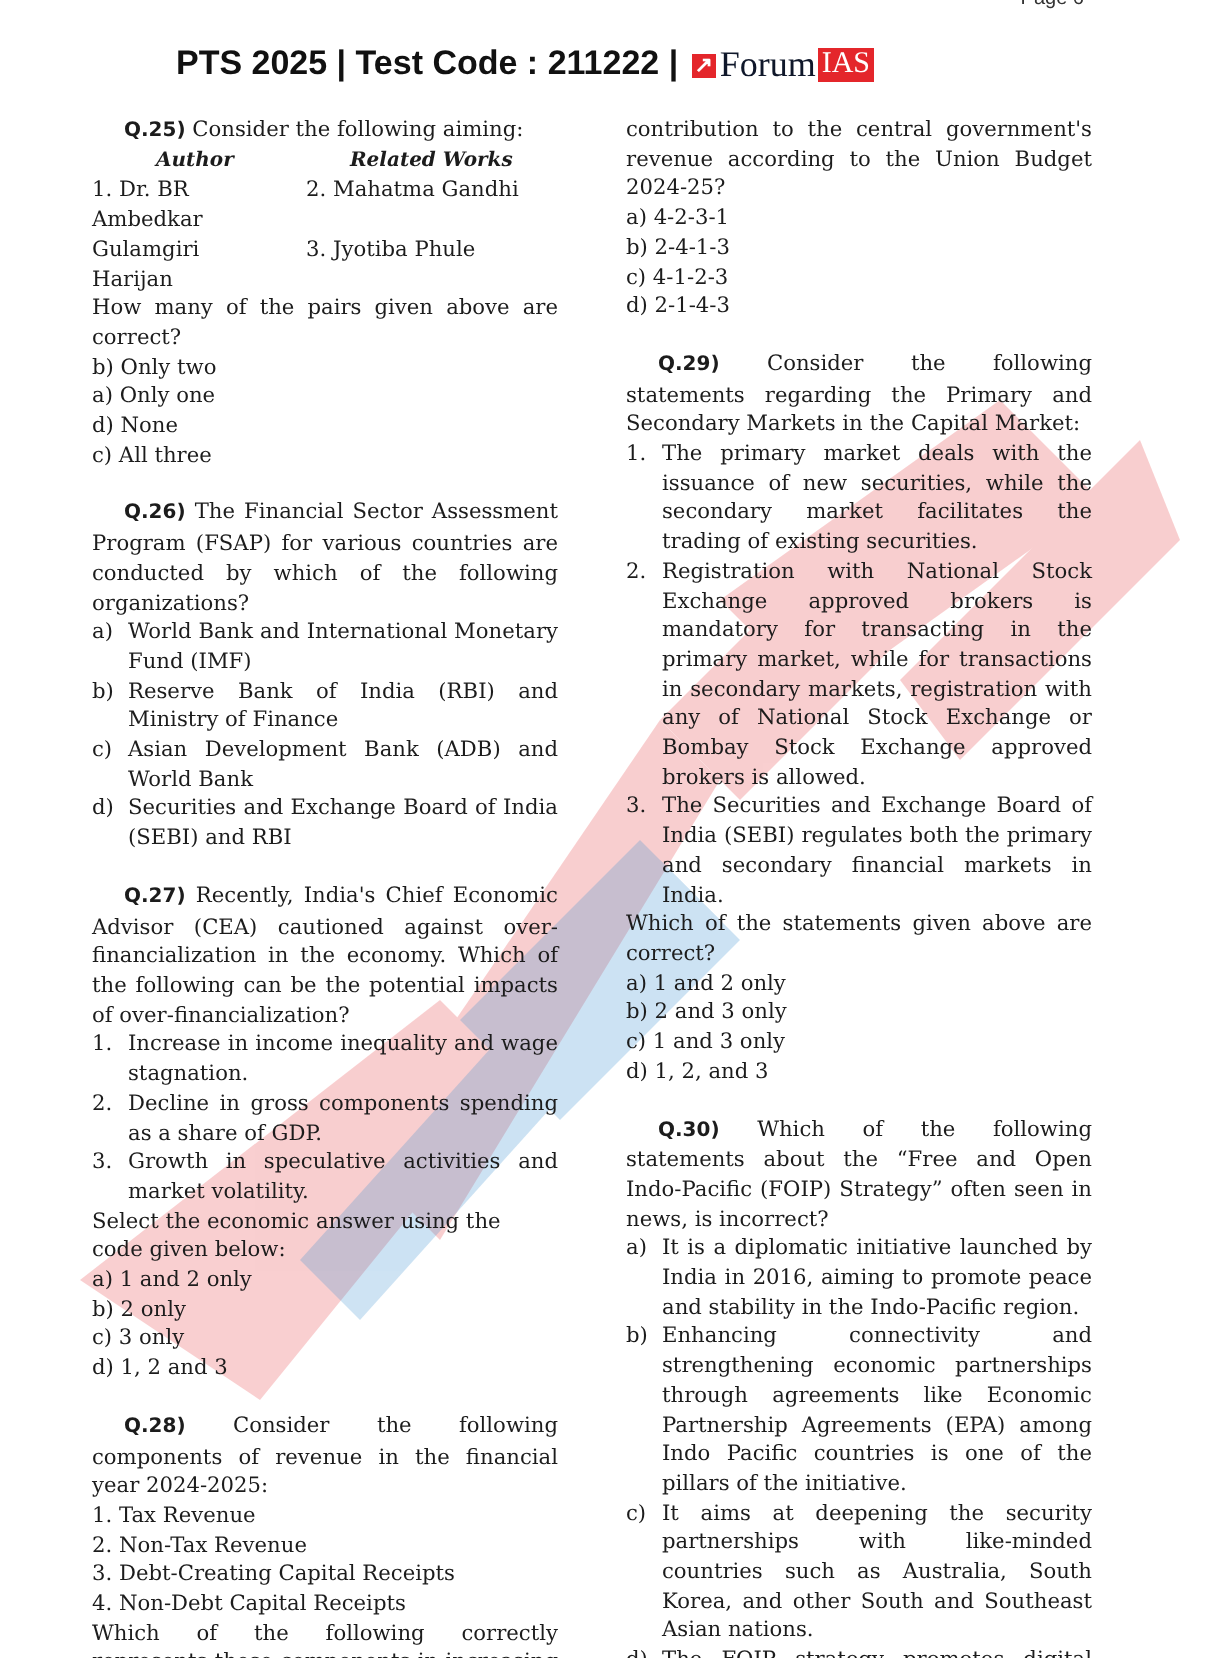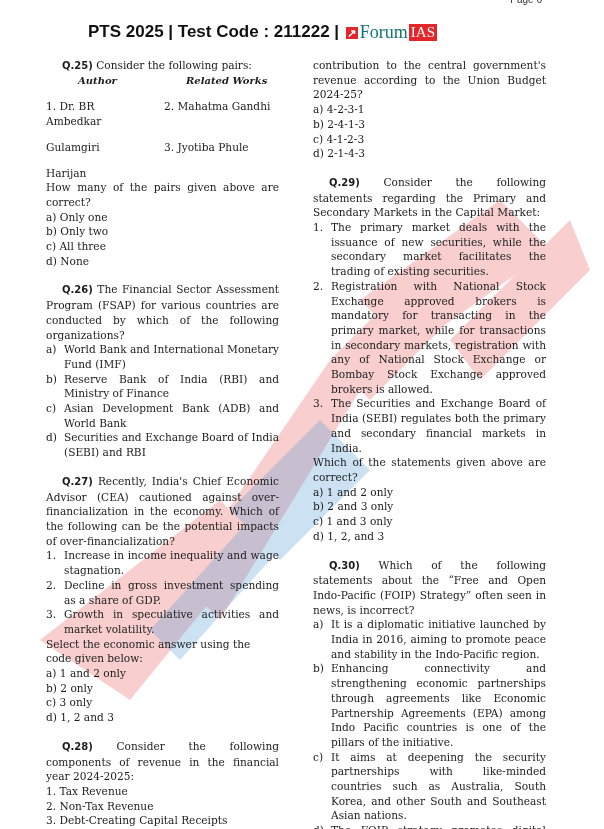--- a/index.html
+++ b/index.html
@@ -15,21 +15,21 @@
   .header {
     position:absolute; top:22px; left:0; width:525px; text-align:center;
     font-family:"Liberation Sans", sans-serif; font-weight:bold; font-size:17px; color:#111;
     white-space:nowrap;
   }
   .header .logo { display:inline-flex; align-items:center; vertical-align:middle; margin-left:2px; }
   .logo .arrow {
     display:inline-block; width:12px; height:12px; background:#e4262b; color:#fff;
     font-size:11px; line-height:12px; text-align:center; margin-right:2px; font-weight:bold;
   }
-  .logo .forum { font-family:"Liberation Serif", serif; color:#0f766e; font-weight:normal; font-size:18px;text-align:center; }
+  .logo .forum { font-family:"Liberation Serif", serif; color:#0f172a; font-weight:normal; font-size:18px;text-align:center; }
   .logo .ias {
     background:#e4262b; color:#fff; font-family:Liberation Serif, serif; font-weight:normal;
     font-size:15px; padding:0 2px; line-height:17px; margin-left:1px;
   }
 
   
   .wm { position:absolute; pointer-events:none; z-index:0; }
   .wm-red {
     left:30px; top:180px; width:560px; height:540px;
   }
@@ -38,21 +38,21 @@
   }
   .col.left { left:46px; }
   .col.right { left:313px; }
   .q { margin-bottom:14px; }
   .qn { font-weight:bold; font-family:"DejaVu Sans", sans-serif; font-size:10px;margin-left:16px; }
   .just { text-align:justify; text-align-last:left; }
   .opt { }
   .hang { display:flex; }
   .hang .lbl { width:18px; flex:0 0 18px; }
   .hang .txt { flex:1; text-align:justify; }
-  .pairs { display:grid; grid-template-columns:107px 1fr;gap:11px; }
+  .pairs { display:grid; grid-template-columns:107px 1fr; }
   .pairs .hd { font-style:italic; font-weight:bold; font-size:10px; }
   .pairs .hd.a { padding-left:32px; }
   .pairs .hd.b { padding-left:22px; }
 </style>
 </head>
 <body>
 
 <div class="page-num">Page 6</div>
 
 <div class="header">
@@ -74,35 +74,35 @@
   </g>
   <g opacity="0.25">
     <polygon points="120,450 300,250 330,280 150,480" fill="#3a8fd0"></polygon>
     <polygon points="200,330 290,240 340,290 250,380" fill="#3a8fd0"></polygon>
   </g>
 </svg>
 
 <div class="col left">
 
   <div class="q">
-    <div><span class="qn">Q.25)</span> <span>Consider the following pairs:</span></div>
+    <div><span class="qn">Q.25)</span> <span>Consider the following aiming:</span></div>
     <div class="pairs">
       <div class="hd a">Author</div>
       <div class="hd b">Related Works</div>
       <div>1. Dr. BR Ambedkar</div>
       <div>2. Mahatma Gandhi</div>
       <div>Gulamgiri</div>
       <div>3. Jyotiba Phule</div>
       <div>Harijan</div>
     </div>
     <div class="just">How many of the pairs given above are correct?</div>
+    <div class="opt">b) Only two</div>
     <div class="opt">a) Only one</div>
-    <div class="opt">b) Only two</div>
+    <div class="opt">d) None</div>
     <div class="opt">c) All three</div>
-    <div class="opt">d) None</div>
   </div>
 
   <div class="q">
     <div class="just"><span class="qn">Q.26)</span> <span>The Financial Sector Assessment Program (FSAP) for various countries are conducted by which of the following organizations?</span></div>
     <div class="hang">
         <span class="lbl">a)</span>
         <span class="txt">World Bank and International Monetary Fund (IMF)</span>
       </div>
     <div class="hang">
         <span class="lbl">b)</span>
@@ -119,21 +119,21 @@
   </div>
 
   <div class="q">
     <div class="just"><span class="qn">Q.27)</span> <span>Recently, India's Chief Economic Advisor (CEA) cautioned against over-financialization in the economy. Which of the following can be the potential impacts of over-financialization?</span></div>
     <div class="hang">
         <span class="lbl">1.</span>
         <span class="txt">Increase in income inequality and wage stagnation.</span>
       </div>
     <div class="hang">
         <span class="lbl">2.</span>
-        <span class="txt">Decline in gross investment spending as a share of GDP.</span>
+        <span class="txt">Decline in gross components spending as a share of GDP.</span>
       </div>
     <div class="hang">
         <span class="lbl">3.</span>
         <span class="txt">Growth in speculative activities and market volatility.</span>
       </div>
     <div>Select the economic answer using the code given below:</div>
     <div class="opt">a) 1 and 2 only</div>
     <div class="opt">b) 2 only</div>
     <div class="opt">c) 3 only</div>
     <div class="opt">d) 1, 2 and 3</div>

